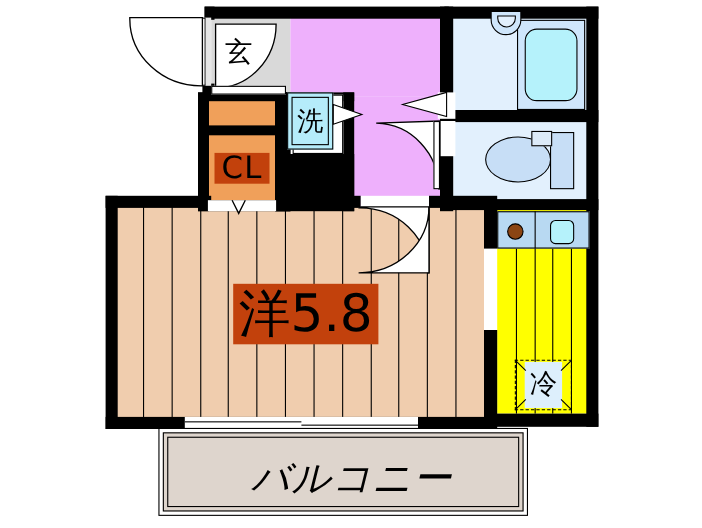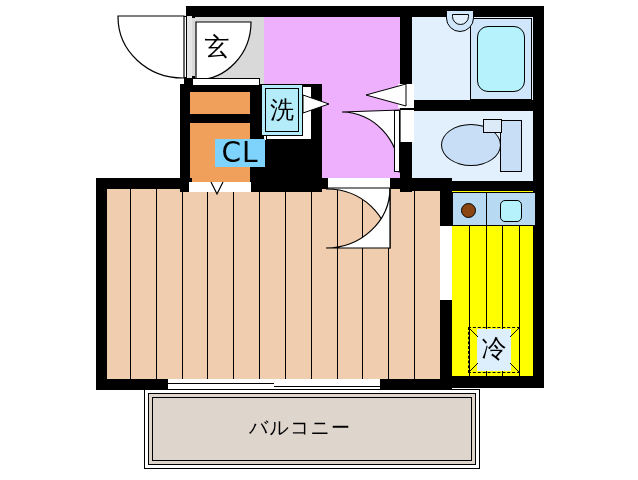--- a/index.html
+++ b/index.html
@@ -29,21 +29,21 @@
 
   
   .label {
     position: absolute;
     color: #000;
     font-family: "DejaVu Sans", "Liberation Sans", sans-serif;
     line-height: 1;
     white-space: nowrap;
     text-align: center;
   }
-  .label-box { background: #7dd3fc; margin-left: 20px; }
+  .label-box { background: #c2410c; }
 
   
   .plank { position: absolute; background: #000000; width: 1px; }
 </style>
 </head>
 <body>
 
 <div id="floorplan">
 
   <div class="fill abs" style="left:192px; top:16px; width:72px; height:70px; background:#d9d9d9;"></div>
@@ -198,19 +198,20 @@
     <rect x="0" y="0" width="62" height="10" fill="#ffffff" stroke="none"></rect>
     <path d="M 22 0 L 28 12 L 34 0" fill="none" stroke="#000" stroke-width="1.2"></path>
   </svg>
 
   <div class="label" style="left:200px; top:34px; width:34px; font-size:25px; font-weight:400;">玄</div>
 
   <div class="label label-box" style="left:195px; top:139px; width:50px; font-size:28px; letter-spacing:1px;">CL</div>
 
   <div class="label" style="left:269px; top:98px; width:26px; font-size:24px;">洗</div>
 
+  <div class="label label-box" style="left:212px; top:258px; width:128px; padding:4px 2px; font-size:47px; font-weight:400;">洋5.8</div>
 
 
   <div class="label" style="left:479px; top:336px; width:30px; font-size:25px;">冷</div>
 
-  <div class="label" style="left:216px; top:418px; width:168px; font-size:19px; letter-spacing:1px;">バルコニー</div>
+  <div class="label" style="left:228px; top:418px; width:168px; font-size:35px; letter-spacing:1px;font-style:italic;">バルコニー</div>
 
 </div>
 
 </body></html>

